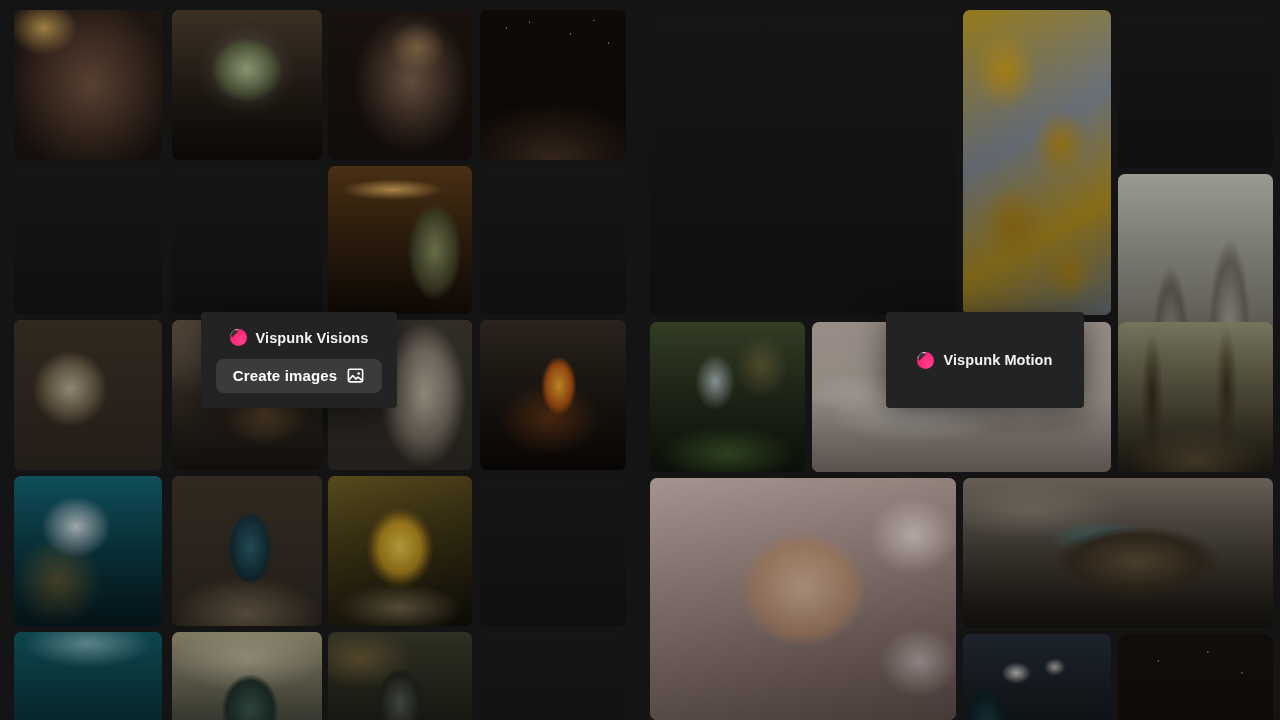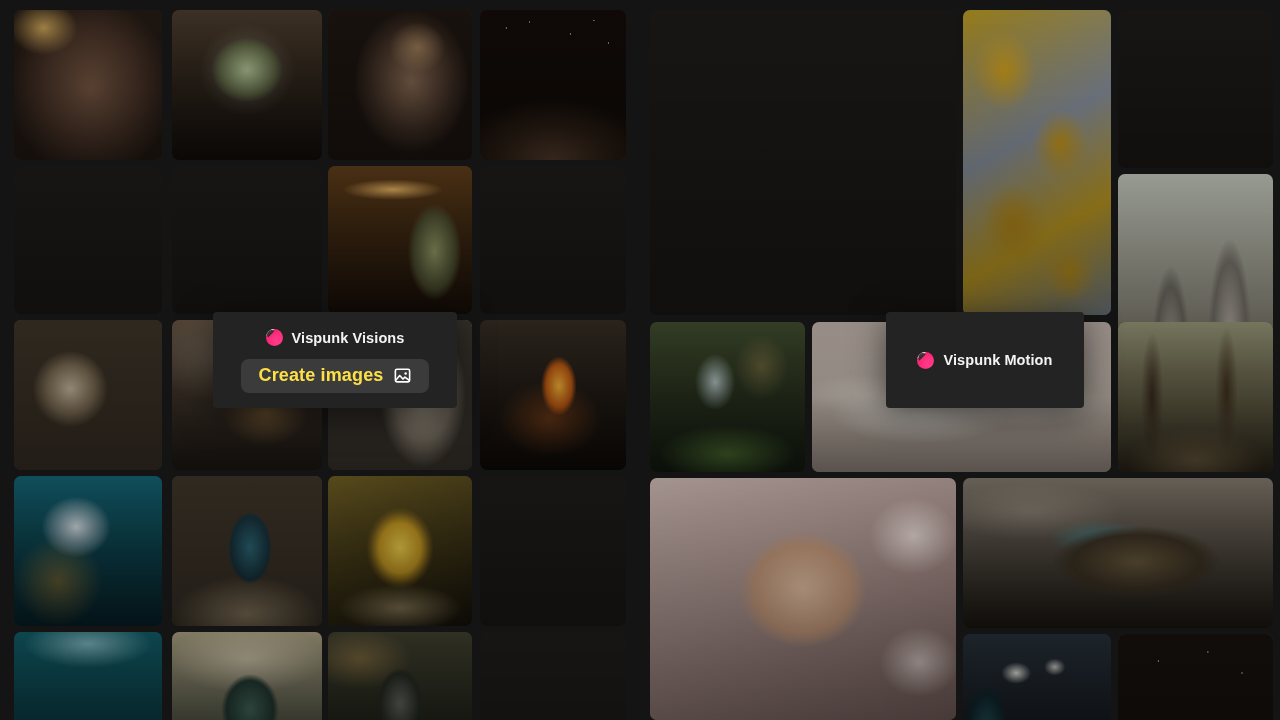--- a/index.html
+++ b/index.html
@@ -90,23 +90,23 @@
   }
   .promo-cta {
     display:flex;
     align-items:center;
     gap:9px;
     height:34px;
     padding:0 17px;
     border:none;
     border-radius:8px;
     background:#3b3b3b;
-    color:#fde047;
+    color:#ffffff;
     font-family:"Liberation Sans", sans-serif;
-    font-size:18px;
+    font-size:15px;
     font-weight:700;
     letter-spacing:.15px;
     cursor:pointer;
     white-space:nowrap;
   }
   .promo-cta svg { display:block; flex:0 0 auto; }
 
   
   .a-portrait-woman{background:
     radial-gradient(ellipse 38% 30% at 20% 12%, rgba(226,182,96,.85), transparent 60%),
@@ -396,21 +396,21 @@
     <div class="tile" style="left:963px;  top:634px; width:148px; height:150px;">
       <div class="art a-spaceship-crew"></div>
         <div class="veil"></div>
     </div>
     <div class="tile" style="left:1118px; top:634px; width:155px; height:150px;">
       <div class="art a-night-sky-hill"></div>
         <div class="veil"></div>
     </div>
   </div>
 
-  <div class="promo-card" style="left:213px; top:312px; width:244px; height:96px;">
+  <div class="promo-card" style="left:201px; top:312px; width:196px; height:96px;">
     <div class="promo-brand">
       <span class="brand-mark"></span>
       <span class="promo-brand-name">Vispunk Visions</span>
     </div>
     <button class="promo-cta">
       <span>Create images</span>
       <svg width="19" height="19" viewBox="0 0 24 24" fill="none" stroke="#ffffff" stroke-width="2" stroke-linecap="round" stroke-linejoin="round">
         <rect x="3" y="4" width="18" height="16" rx="2"></rect>
         <circle cx="16" cy="9.5" r="1.6" fill="#ffffff" stroke="none"></circle>
         <path d="M3.5 18l5-6 4 4.5 2.5-2.5 5.5 4"></path>

